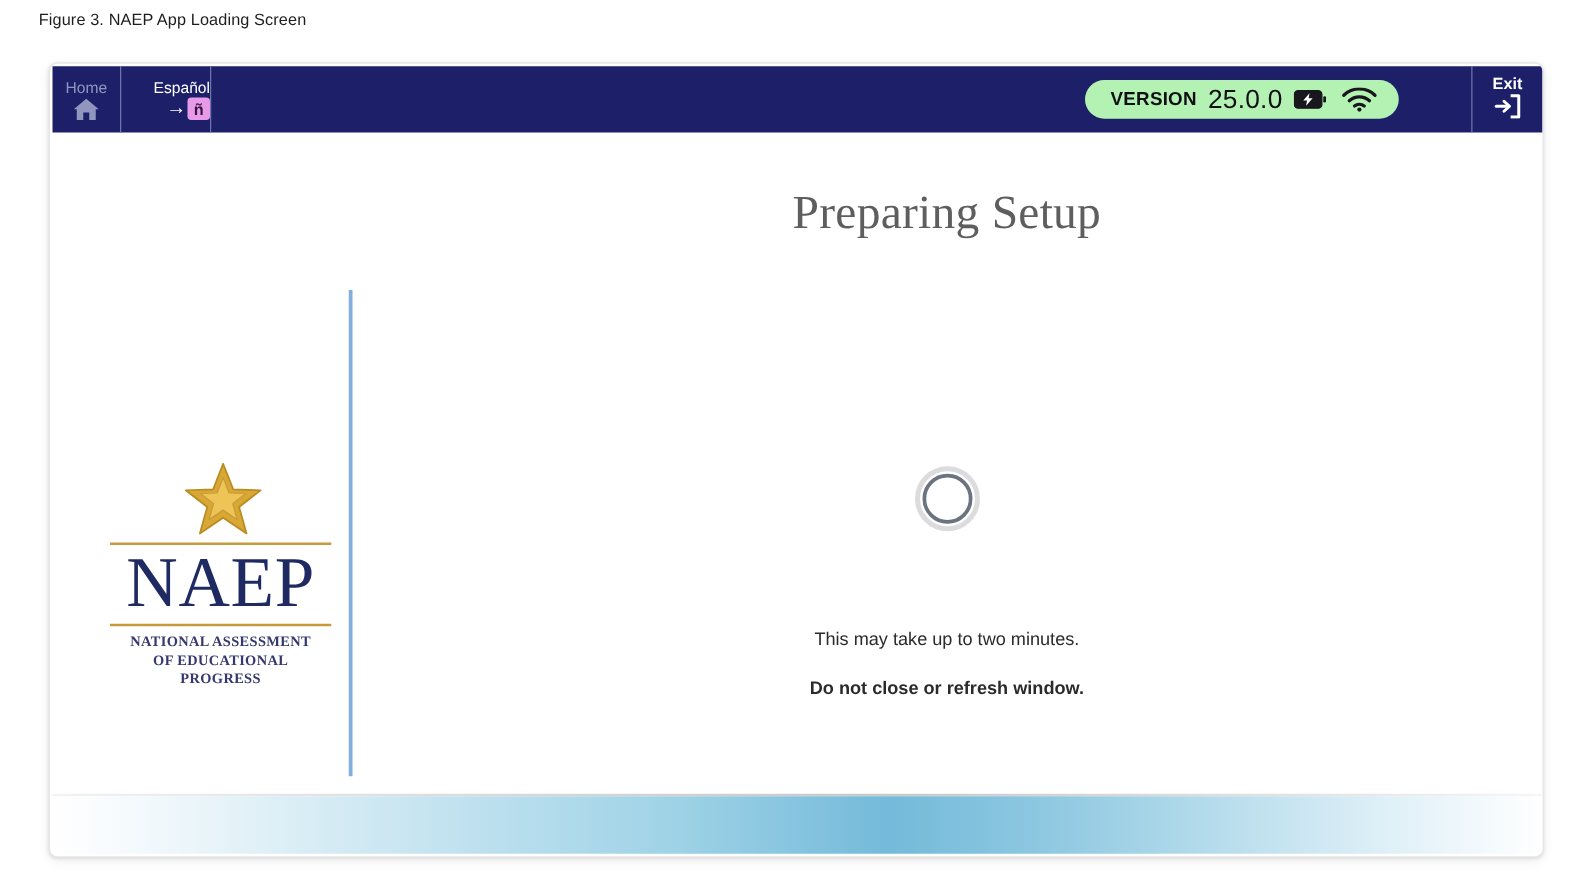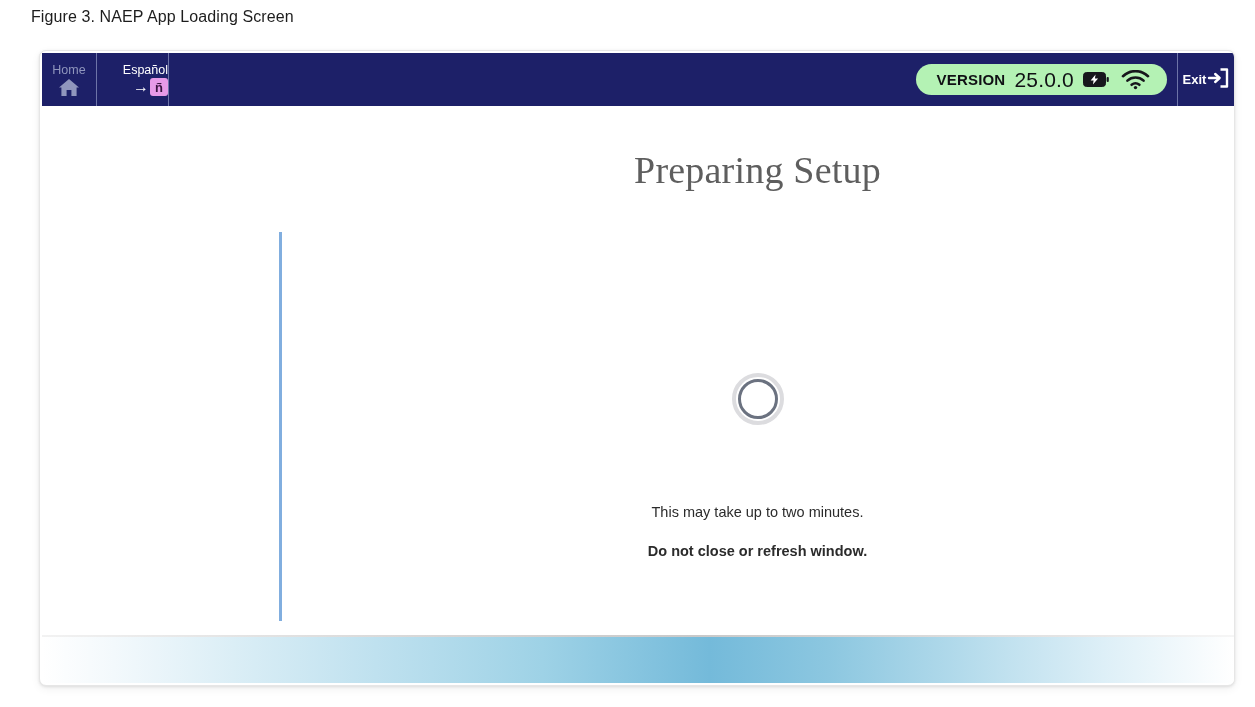--- a/index.html
+++ b/index.html
@@ -13,21 +13,21 @@
   body {
     font-family: "Liberation Sans", sans-serif;
     -webkit-font-smoothing: antialiased;
   }
 
   
   .figure-caption {
     position: absolute;
     left: 31px;
     top: 8px;
-    font-size: 16px;
+    font-size: 13px;
     color: #1d1d1d;
     letter-spacing: 0.1px;
     white-space: nowrap;
   }
 
   
   .app-frame {
     position: absolute;
     left: 39px;
     top: 50px;
@@ -125,25 +125,27 @@
     color: #101014;
     letter-spacing: 0.2px;
   }
 
   .battery-icon { display: flex; align-items: center; }
   .wifi-icon { display: flex; align-items: center; margin-left: 2px; }
 
   .exit-wrap {
     width: 57px;
     display: flex;
+    flex-direction: column;
     align-items: center;
     justify-content: center;
     gap: 1px;
     border-left: 1px solid #6d74a8;
     box-sizing: border-box;
+    margin-left: 48px;
   }
   .exit-label {
     font-size: 13px;
     line-height: 14px;
     color: #ffffff;
     font-weight: bold;
   }
 
   
   .app-body {
@@ -337,20 +339,36 @@
           <path d="M8.2 6 L12.6 10 L8.2 14" stroke="#ffffff" stroke-width="2.4" fill="none" stroke-linejoin="round" stroke-linecap="round"></path>
         </svg>
       </span>
     </div>
   </div>
 
   <div class="app-body">
 
     <div class="divider-line"></div>
 
+    <div class="naep-logo">
+      <span class="logo-star">
+        <svg width="76" height="62" viewBox="0 0 76 62">
+          <path d="M39.5 2 L47.6 22.5 L69.5 23.2 L52.3 36.6 L58.2 57.8 L39.5 45.2 L20.9 57.8 L26.8 36.6 L9.6 23.2 L31.5 22.5 Z" fill="#d9a832" stroke="#b98b24" stroke-width="1.4" stroke-linejoin="round"></path>
+          <path d="M39.5 13 L44.3 25.4 L57.6 25.8 L47.2 33.9 L50.8 46.8 L39.5 39.1 L28.2 46.8 L31.8 33.9 L21.4 25.8 L34.7 25.4 Z" fill="#eec457" stroke="#c79a3c" stroke-width="1" stroke-linejoin="round"></path>
+        </svg>
+      </span>
+      <div class="logo-rule"></div>
+      <div class="logo-word">NAEP</div>
+      <div class="logo-rule"></div>
+      <div class="logo-sub">
+        <div>NATIONAL ASSESSMENT</div>
+        <div>OF EDUCATIONAL</div>
+        <div>PROGRESS</div>
+      </div>
+    </div>
 
     <div class="loading-title">Preparing Setup</div>
 
     <div class="spinner-wrap">
       <div class="spinner-halo">
         <div class="spinner-ring"></div>
       </div>
     </div>
 
     <div class="note-line note-primary">This may take up to two minutes.</div>

